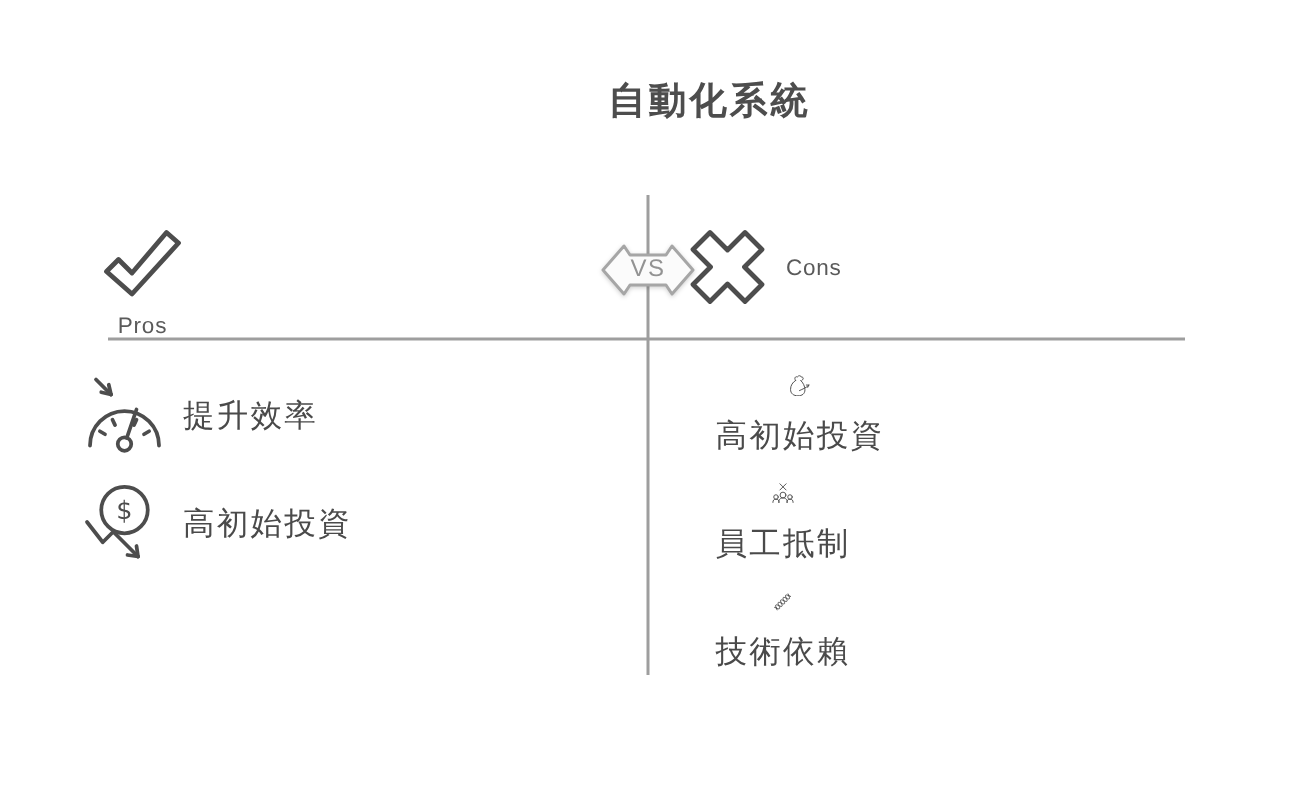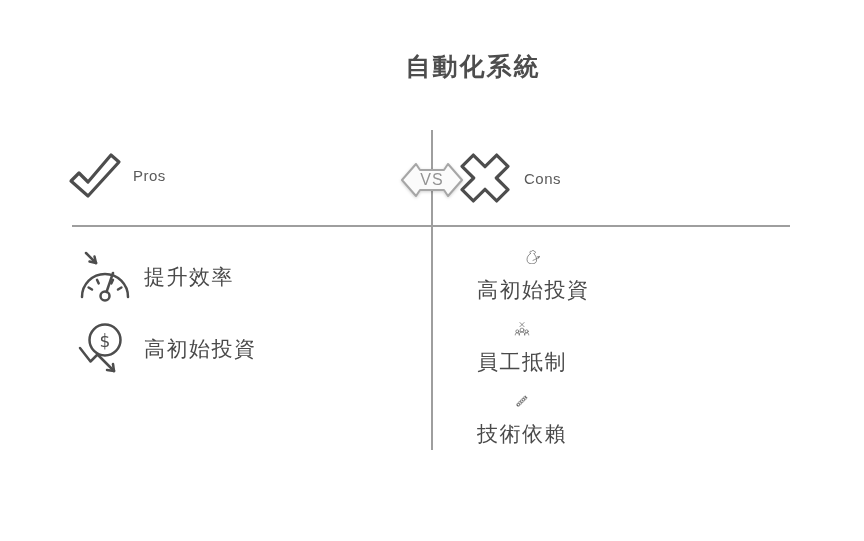--- a/index.html
+++ b/index.html
@@ -9,31 +9,31 @@
   }
   .title{
     position:absolute;left:0;top:50px;width:100%;text-align:center;
     font-size:25px;font-weight:bold;letter-spacing:2px;color:var(--title,#4d4d4d);padding-left:41px;
   }
   .vline{position:absolute;left:431.3px;top:130px;width:1.4px;height:320px;background:var(--line,#9e9e9e);}
   .hline{position:absolute;left:72px;top:225.4px;width:718px;height:1.4px;background:var(--line,#9e9e9e);}
   svg.icon{fill:none;stroke:var(--icon,#4d4d4d);stroke-width:2.5;stroke-linecap:round;stroke-linejoin:round;}
   svg.icon text{stroke:none;fill:var(--icon,#4d4d4d);font-family:"DejaVu Sans",sans-serif;}
   .hdr{position:absolute;display:flex;align-items:center;}
-  .pros-hdr{left:66px;top:150px;gap:9px;}
+  .pros-hdr{left:66px;top:150px;gap:9px;flex-direction:column;}
   .cons-hdr{left:459px;top:152px;gap:13px;}
   .hdr-label{font-size:15px;color:var(--label,#5a5a5a);letter-spacing:.5px;}
   .vs-badge{position:absolute;left:400px;top:157px;width:64px;height:46px;}
   .vs-badge svg{display:block;filter:drop-shadow(0 1px 1.5px rgba(0,0,0,.18));}
   .vs-badge .vs-text{
     position:absolute;inset:0;display:flex;align-items:center;justify-content:center;
     font-size:16px;letter-spacing:1px;color:var(--vs-text,#939393);
   }
   .item{position:absolute;display:flex;align-items:center;gap:12px;height:54px;}
-  .item.l{left:78px;}
+  .item.l{left:56px;}
   .item.r{left:477px;flex-direction:column;}
   .r1{top:250px}.r2{top:322px}.r3{top:394px}
   .item-label{font-size:21px;color:var(--text,#4a4a4a);letter-spacing:1.5px;}
 </style>
 </head>
 <body>
 
 <div class="stage">
 
   <div class="title">自動化系統</div>

